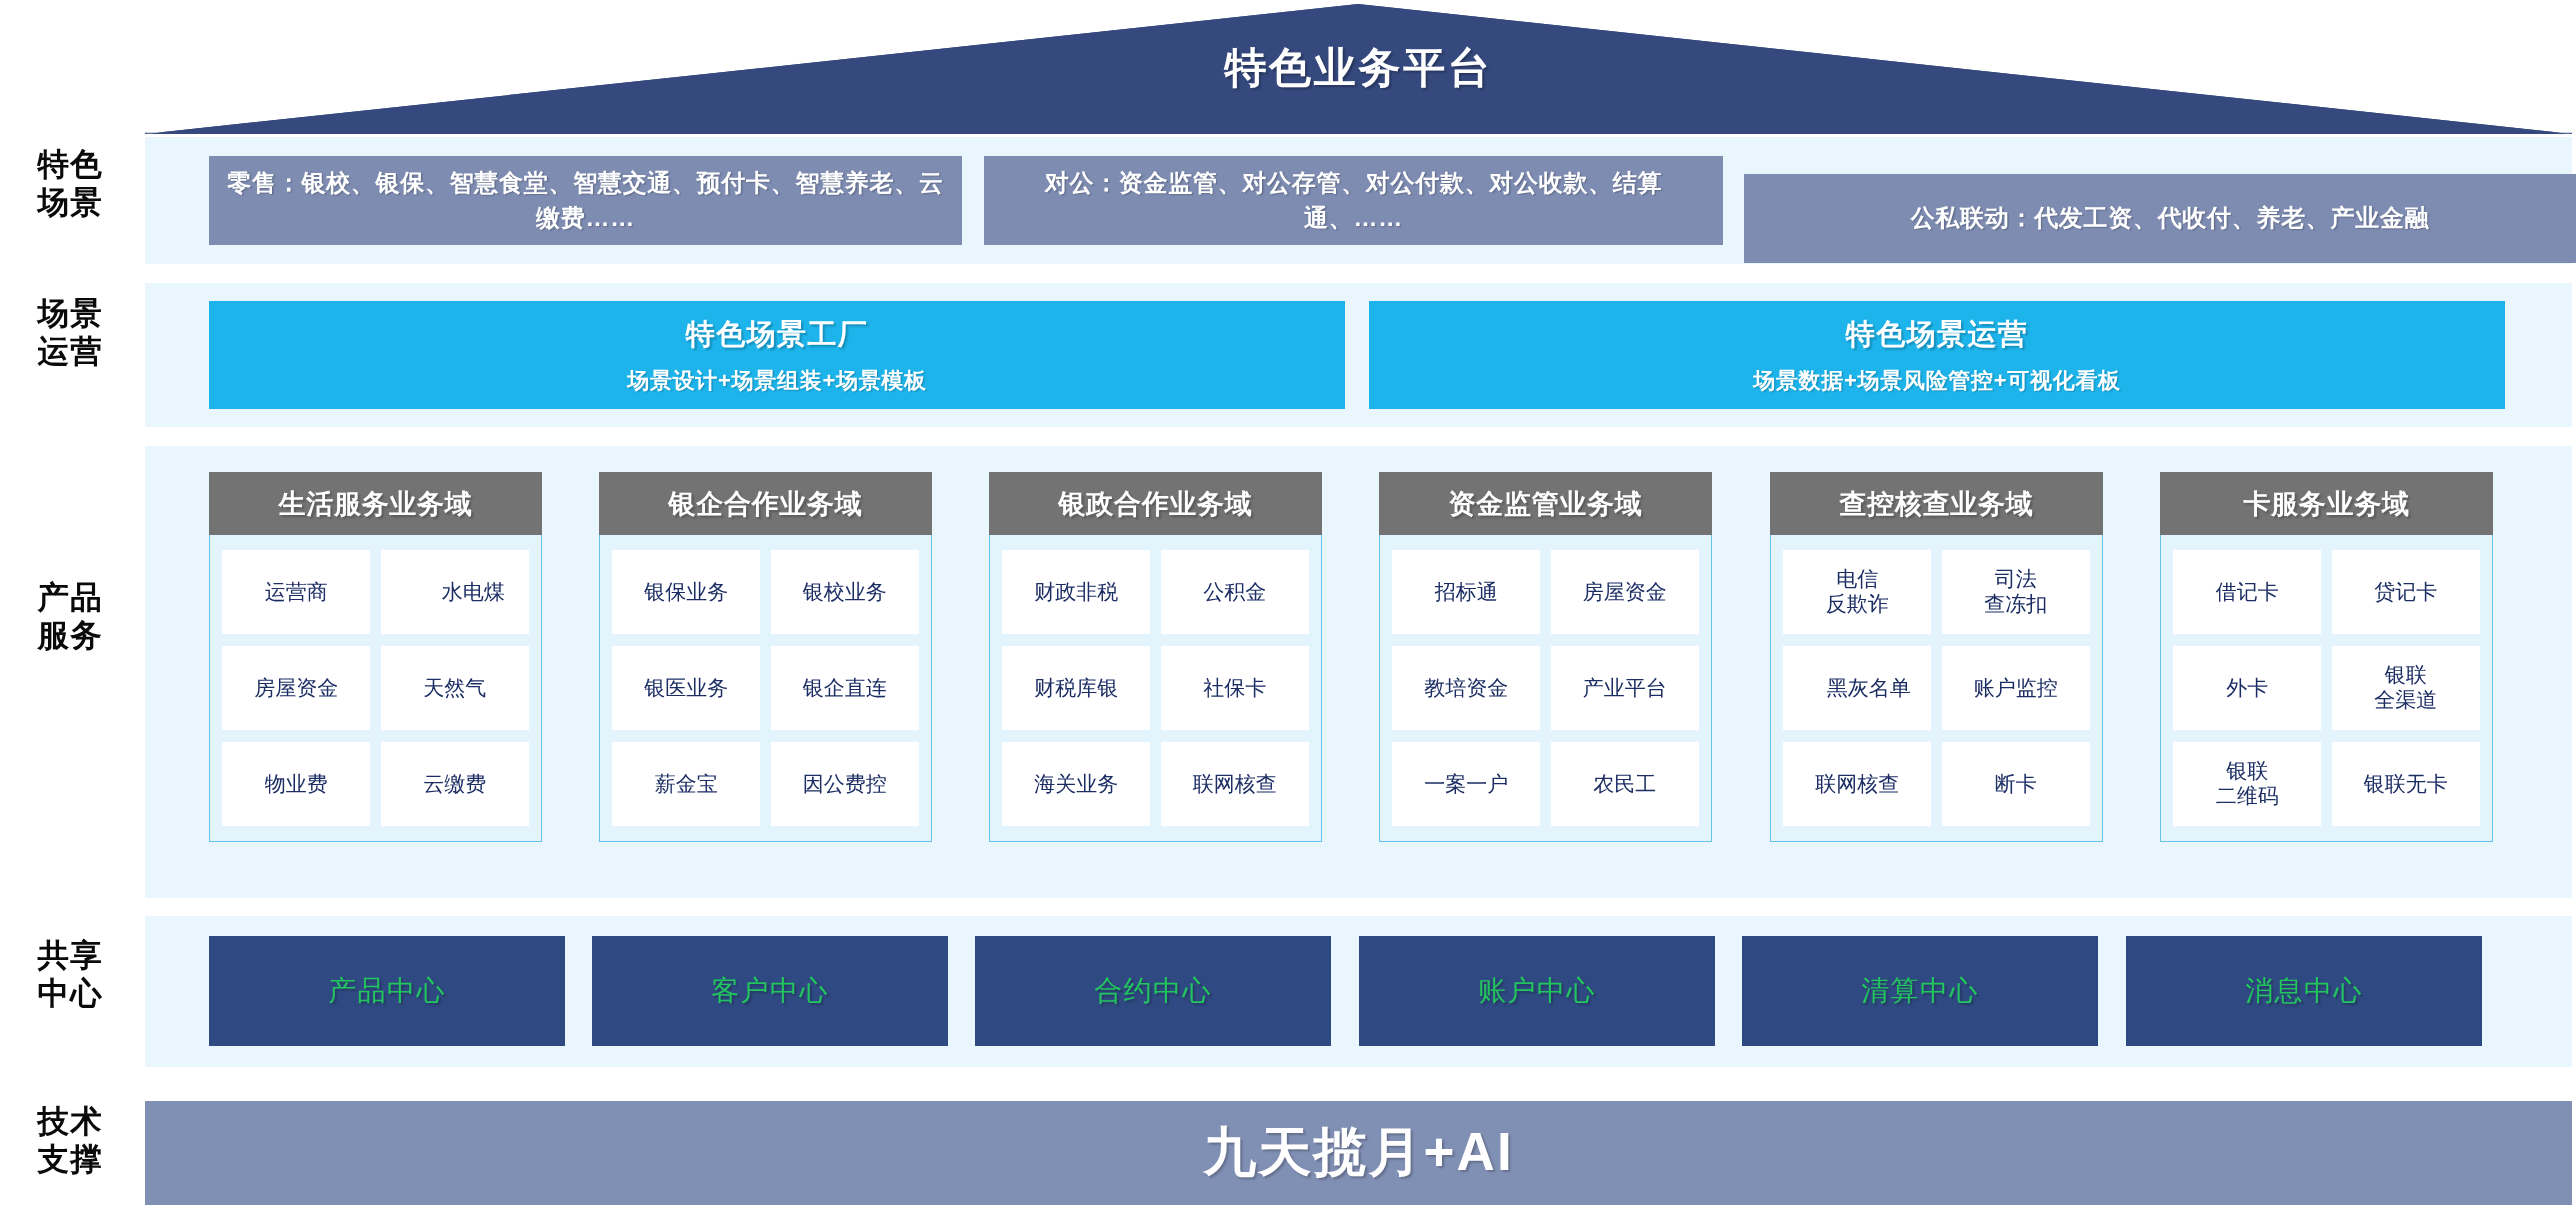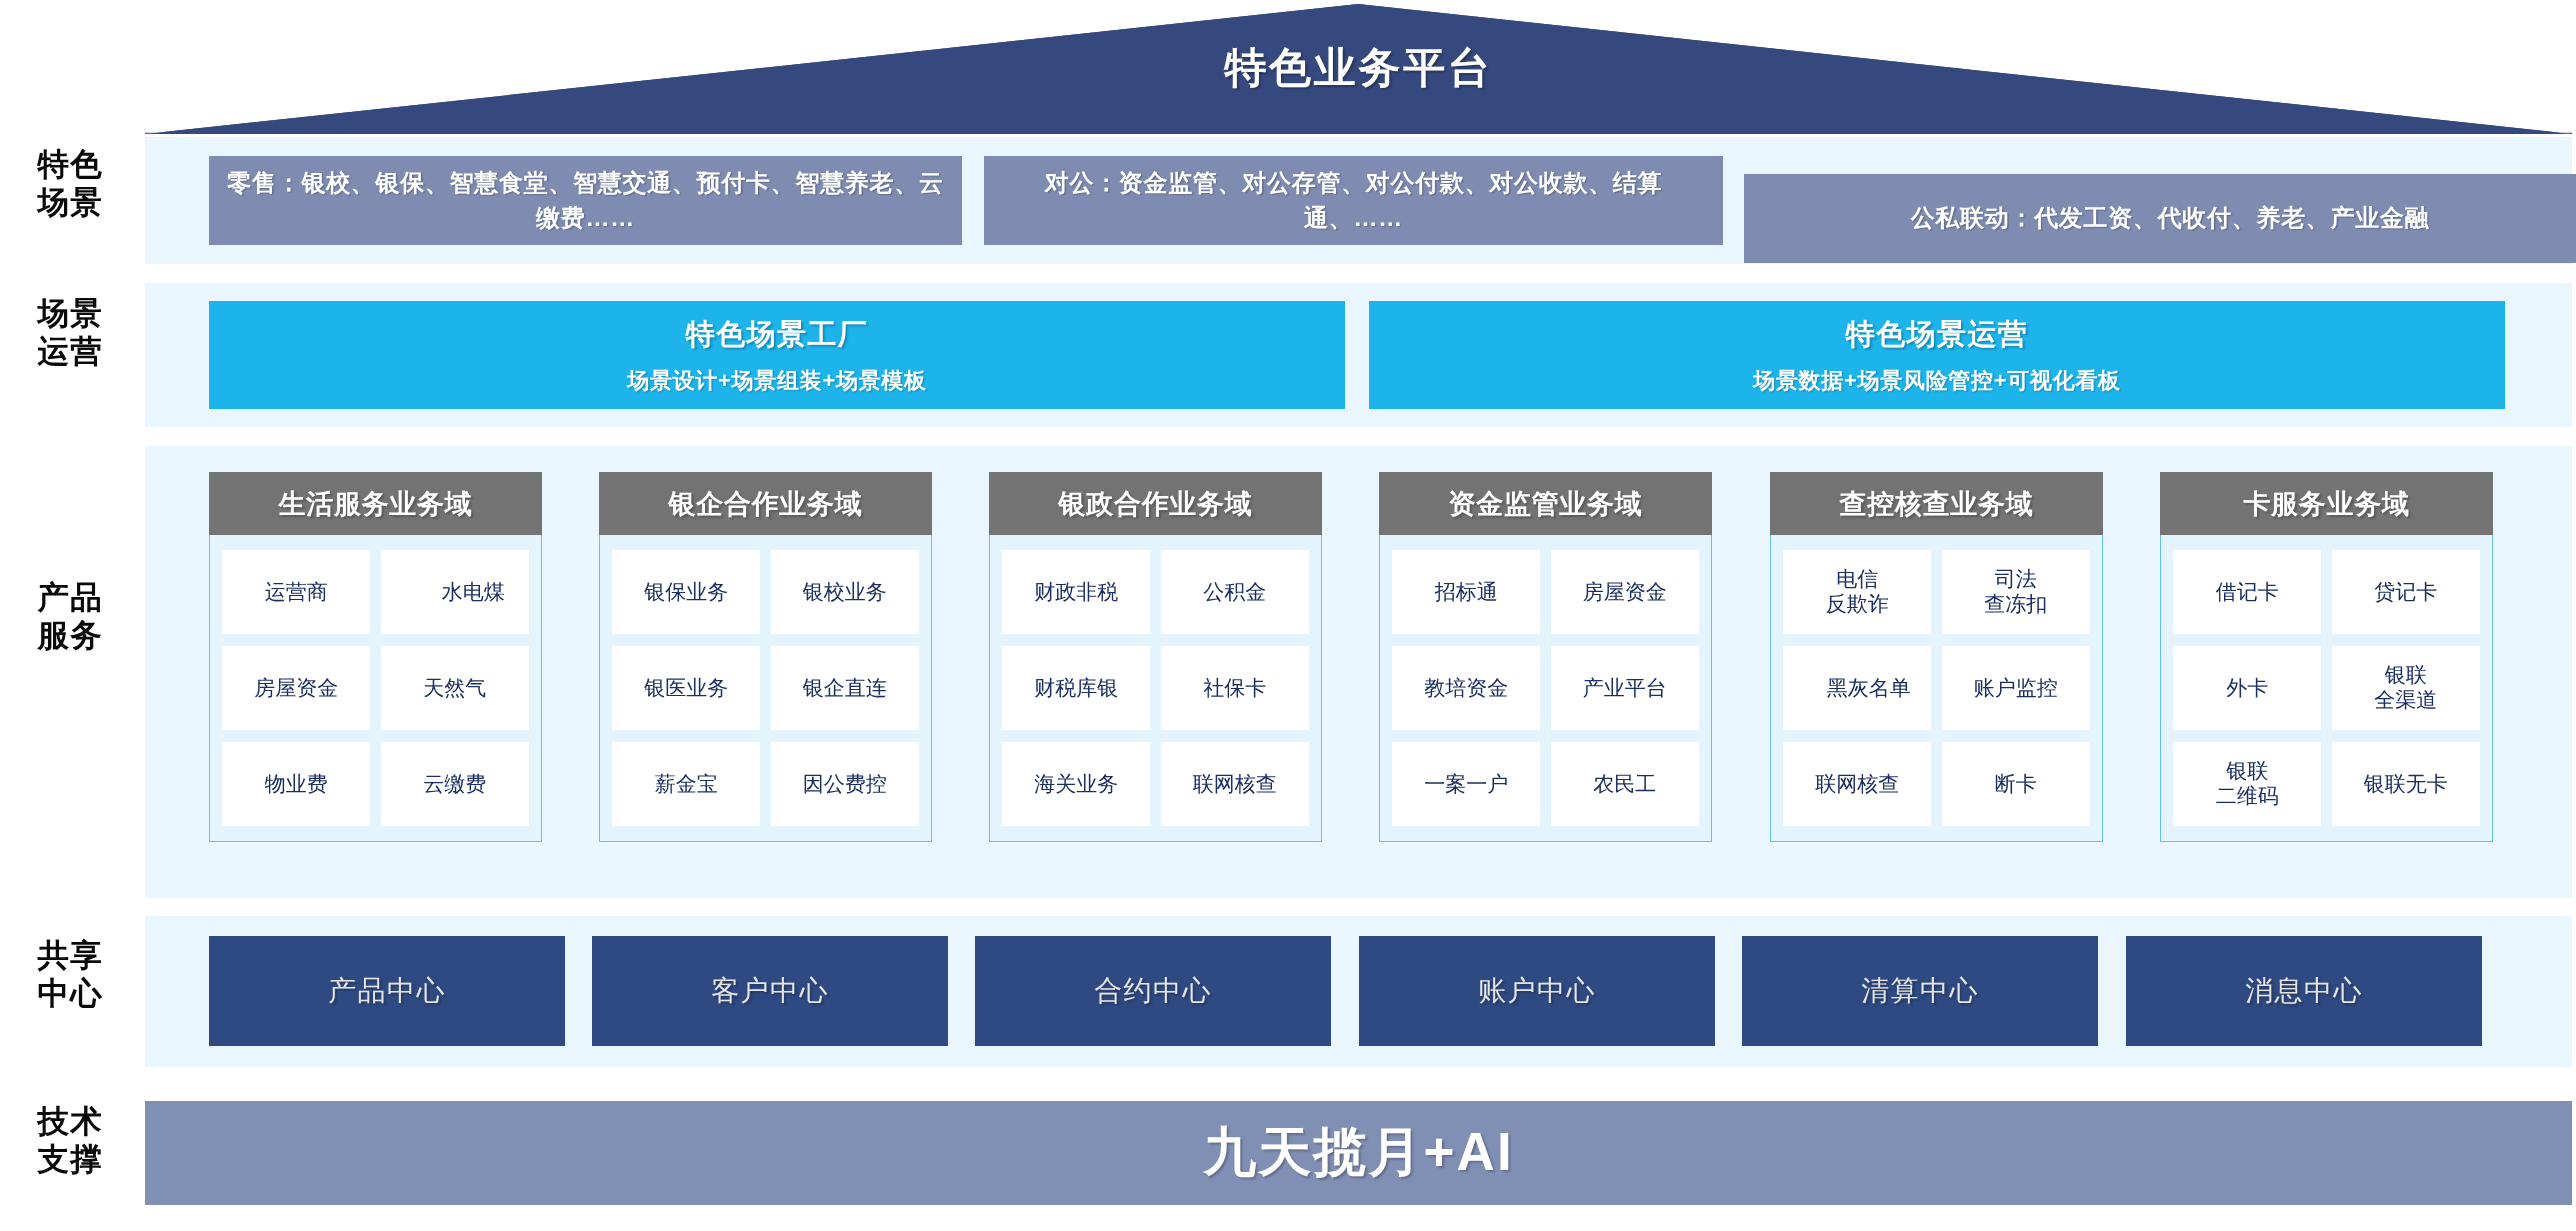--- a/index.html
+++ b/index.html
@@ -100,21 +100,21 @@
     text-align: center;
     color: #1b2d63; font-size: 21px;
     line-height: 1.18;
     white-space: pre-line;
   }
 
   
   .share-box {
     position: absolute;
     background: #2f4a82;
-    color: #e5e5e5;
+    color: #22c55e;
     display: flex; align-items: center; justify-content: center;
     font-size: 28px; font-weight: normal;
     letter-spacing: 1.4px;
     text-shadow: 2.1px 2.1px 2.1px rgba(0,0,0,.25);
   }
 
   
   .tech-bar {
     position: absolute;
     background: #808fb4;

